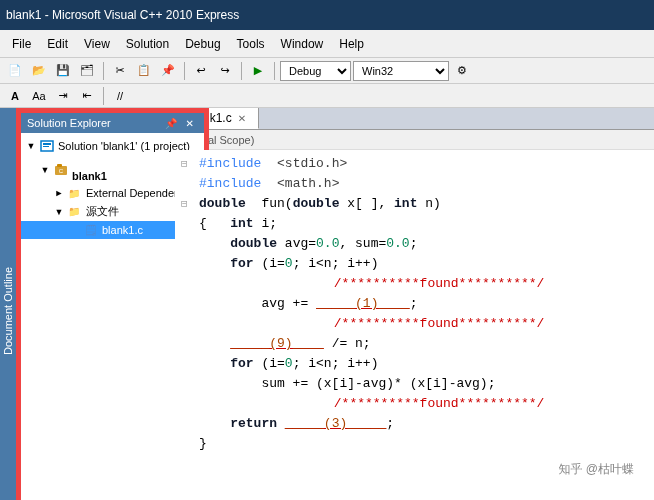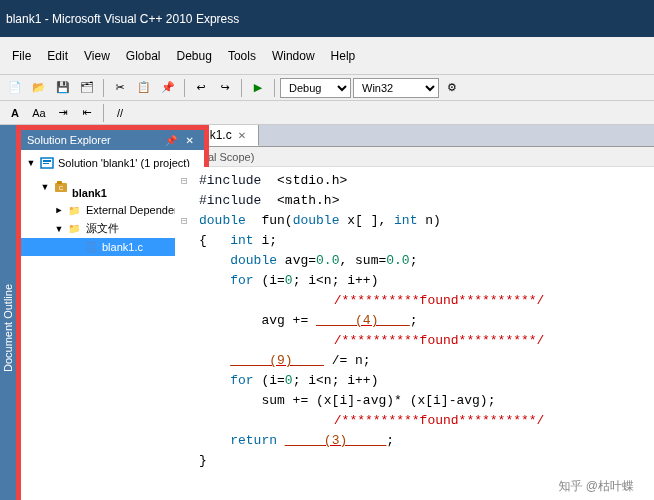--- a/index.html
+++ b/index.html
@@ -11,33 +11,33 @@
       background: #d4d0c8;
       overflow: hidden;
     }
 
     
     .title-bar {
       background: #1a3a5c;
       color: white;
       padding: 3px 6px;
       font-size: 12px;
-      height: 37px;
+      height: 30px;
       display: flex;
       align-items: center;
     }
 
     
     .menu-bar {
       background: #f0f0f0;
       border-bottom: 1px solid #ccc;
       padding: 2px 4px;
       display: flex;
       align-items: center;
-      height: 38px;
+      height: 28px;
     }
     .menu-item {
       padding: 2px 8px;
       cursor: pointer;
       font-size: 12px;
     }
 
     
     .toolbar {
       background: #f0f0f0;
@@ -254,23 +254,23 @@
       flex-shrink: 0;
     }
     .line-marker.collapse { color: #aaa; cursor: pointer; }
 
     .code-content {
       flex: 1;
       white-space: pre;
     }
 
     
-    .kw { color: #0369a1; font-weight: normal; margin-top: 40px; }
-    .pp { color: #0f172a; }
-    .inc { color: #000000; }
+    .kw { color: #0f172a; font-weight: bold; margin-top: 40px; }
+    .pp { color: #3b82f6; }
+    .inc { color: #404040; }
     .num { color: #098658; }
     .found-line {
       color: #cc0000;
       font-weight: normal;
       text-align: center;
     }
     .blank-line {
       color: #aa4400;
       text-decoration: underline;
       text-decoration-color: #cc0000;
@@ -291,21 +291,21 @@
 <body>
 
 <div class="title-bar">
   <span>blank1 - Microsoft Visual C++ 2010 Express</span>
 </div>
 
 <div class="menu-bar">
   <span class="menu-item">File</span>
   <span class="menu-item">Edit</span>
   <span class="menu-item">View</span>
-  <span class="menu-item">Global</span>
+  <span class="menu-item">Solution</span>
   <span class="menu-item">Debug</span>
   <span class="menu-item">Tools</span>
   <span class="menu-item">Window</span>
   <span class="menu-item">Help</span>
 </div>
 
 <div class="toolbar">
   <button class="toolbar-btn">📄</button>
   <button class="toolbar-btn">📂</button>
   <button class="toolbar-btn">💾</button>
@@ -317,21 +317,21 @@
   <div class="toolbar-sep"></div>
   <button class="toolbar-btn">↩</button>
   <button class="toolbar-btn">↪</button>
   <div class="toolbar-sep"></div>
   <button class="toolbar-btn" style="color:green;">▶</button>
   <div class="toolbar-sep"></div>
   <select class="toolbar-dropdown">
     <option>Debug</option>
     <option>Release</option>
   </select>
-  <select class="toolbar-dropdown" style="width:86px;">
+  <select class="toolbar-dropdown" style="width:96px;">
     <option>Win32</option>
   </select>
   <button class="toolbar-btn">⚙</button>
 </div>
 
 <div class="toolbar2">
   <button class="toolbar-btn" style="font-weight:bold;">A</button>
   <button class="toolbar-btn">Aa</button>
   <button class="toolbar-btn">⇥</button>
   <button class="toolbar-btn">⇤</button>
@@ -446,21 +446,21 @@
         <span class="code-content">    <span class="kw">for</span> (i=<span class="num">0</span>; i&lt;n; i++)</span>
       </div>
 
       <div class="code-line">
         <span class="line-marker"> </span>
         <span class="code-content found-line">    /**********found**********/</span>
       </div>
 
       <div class="code-line">
         <span class="line-marker"> </span>
-        <span class="code-content">        avg += <span class="blank-line">_____(4)____</span>;</span>
+        <span class="code-content">        avg += <span class="blank-line">_____(1)____</span>;</span>
       </div>
 
       <div class="code-line">
         <span class="line-marker"> </span>
         <span class="code-content found-line">    /**********found**********/</span>
       </div>
 
       <div class="code-line">
         <span class="line-marker"> </span>
         <span class="code-content">    <span class="blank-line">_____(9)____</span> /= n;</span>

